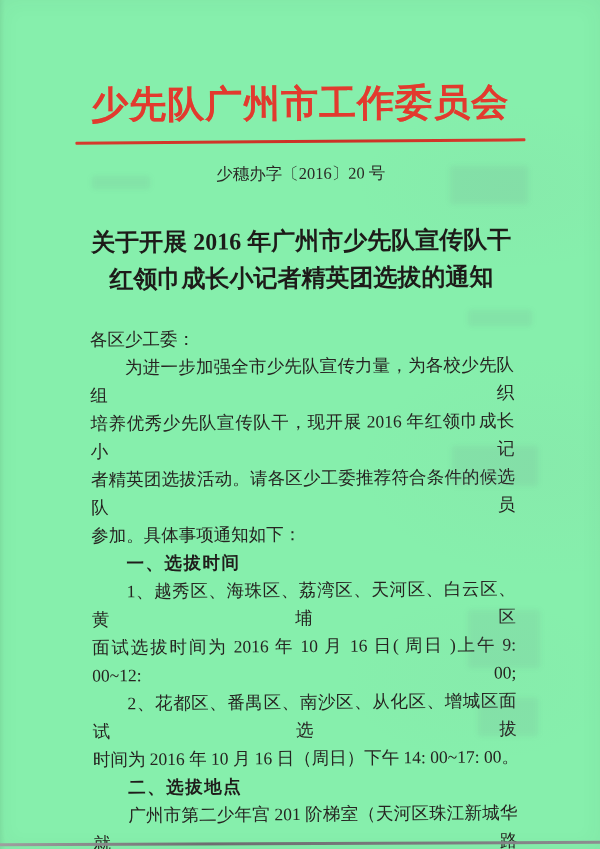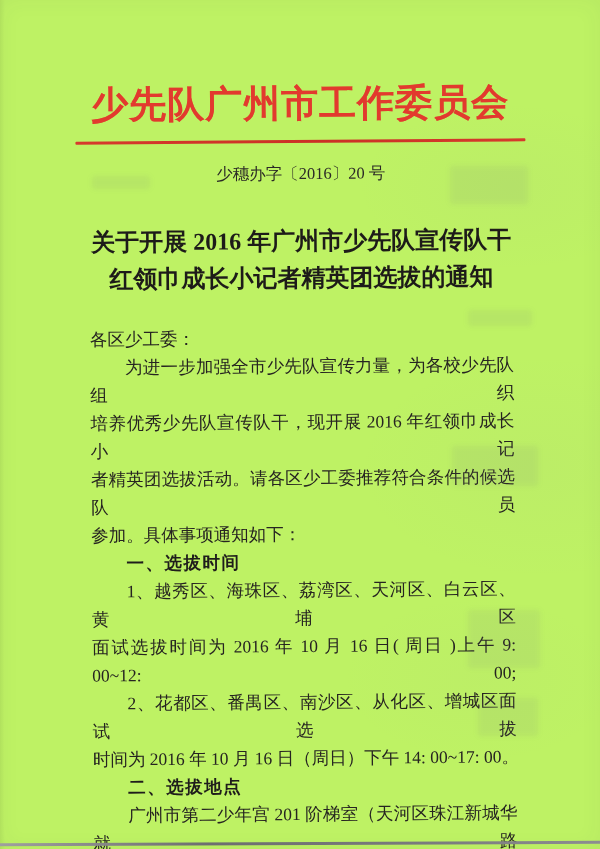--- a/index.html
+++ b/index.html
@@ -4,21 +4,21 @@
 <style>
   html, body { margin: 0; padding: 0; }
   body {
     width: 600px; height: 849px;
     background: #e9e9e9;
     font-family: "Liberation Serif", "DejaVu Serif", serif;
   }
   .page {
     position: relative;
     width: 600px; height: 849px;
-    background: #bef264;
+    background: #86efac;
     overflow: hidden;
     color: #262421;
     box-shadow: inset 0 0 22px rgba(60,60,70,0.05);
   }
   
   .page::before {
     content: "";
     position: absolute; inset: 0;
     background:
       radial-gradient(220px 120px at 85% 22%, rgba(150,150,160,0.05), transparent 70%),

